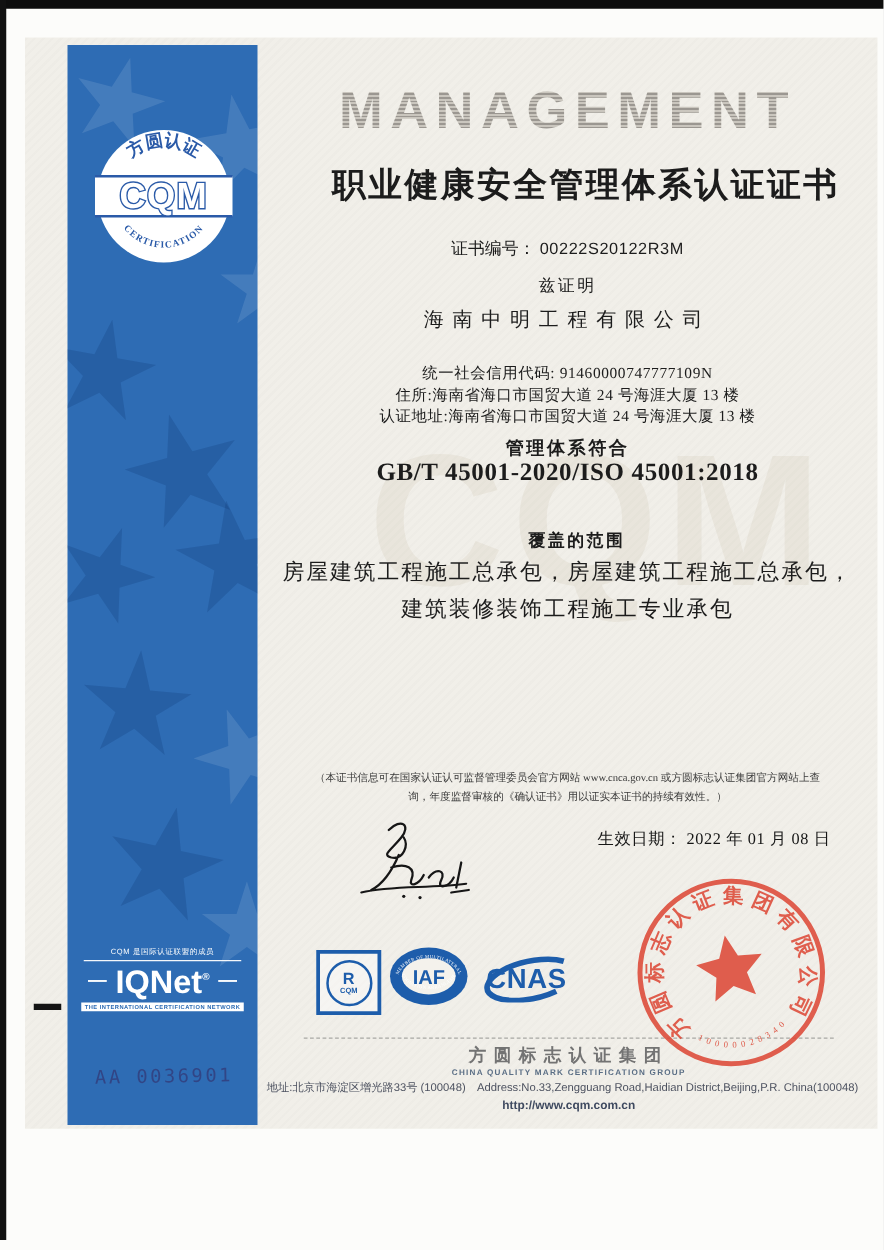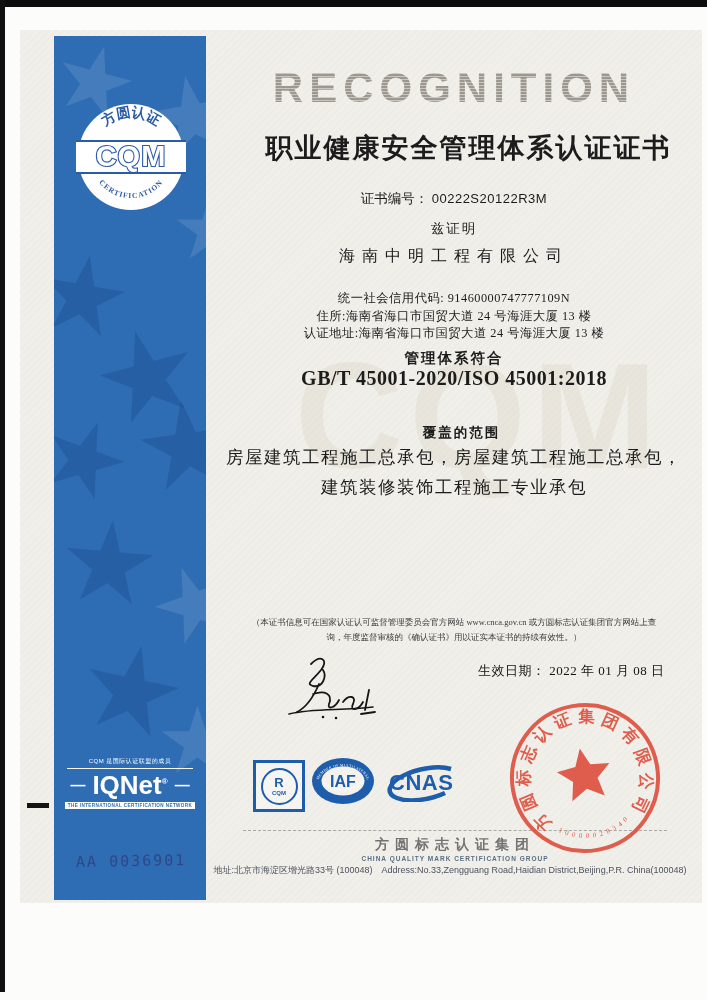--- a/index.html
+++ b/index.html
@@ -126,21 +126,21 @@
     <div class="iqnet-main">
       <span><span>IQNet</span><span class="iqnet-reg">®</span></span>
     </div>
     <div class="iqnet-tag">THE INTERNATIONAL CERTIFICATION NETWORK</div>
   </div>
   <div class="serial">AA 0036901</div>
 
   <div class="watermark">CQM</div>
 
   <div class="content">
-    <div class="emboss">RECOGNITION</div>
+    <div class="emboss">MANAGEMENT</div>
     <div class="title">职业健康安全管理体系认证证书</div>
     <div class="certno">
       <span>证书编号：</span>
       <span class="num">00222S20122R3M</span>
     </div>
     <div class="intro">兹证明</div>
     <div class="company">海南中明工程有限公司</div>
     <div class="credit">统一社会信用代码: 91460000747777109N</div>
     <div class="addr1">住所:海南省海口市国贸大道 24 号海涯大厦 13 楼</div>
     <div class="addr2">认证地址:海南省海口市国贸大道 24 号海涯大厦 13 楼</div>
@@ -209,17 +209,18 @@
   <svg class="cnas" width="78" height="42" viewBox="0 0 78 42">
     <path d="M 70,9 A 36,15 -12 1 0 64,33" fill="none" stroke="#1d5dab" stroke-width="4.5"></path>
     <text x="8" y="30" font-family="Liberation Sans, sans-serif" font-weight="bold" font-size="22" fill="#1d5dab" letter-spacing="0.5">CNAS</text>
   </svg>
 
 
   <div class="sep"></div>
   <div class="f-cn">方圆标志认证集团</div>
   <div class="f-en">CHINA QUALITY MARK CERTIFICATION GROUP</div>
   <div class="f-addr">地址:北京市海淀区增光路33号 (100048)　Address:No.33,Zengguang Road,Haidian District,Beijing,P.R. China(100048)</div>
+  <div class="f-web">http://www.cqm.com.cn</div>
 
   <div class="scan-top"></div>
   <div class="scan-left"></div>
   <div class="scan-dash"></div>
 </div>
 
 </body></html>

